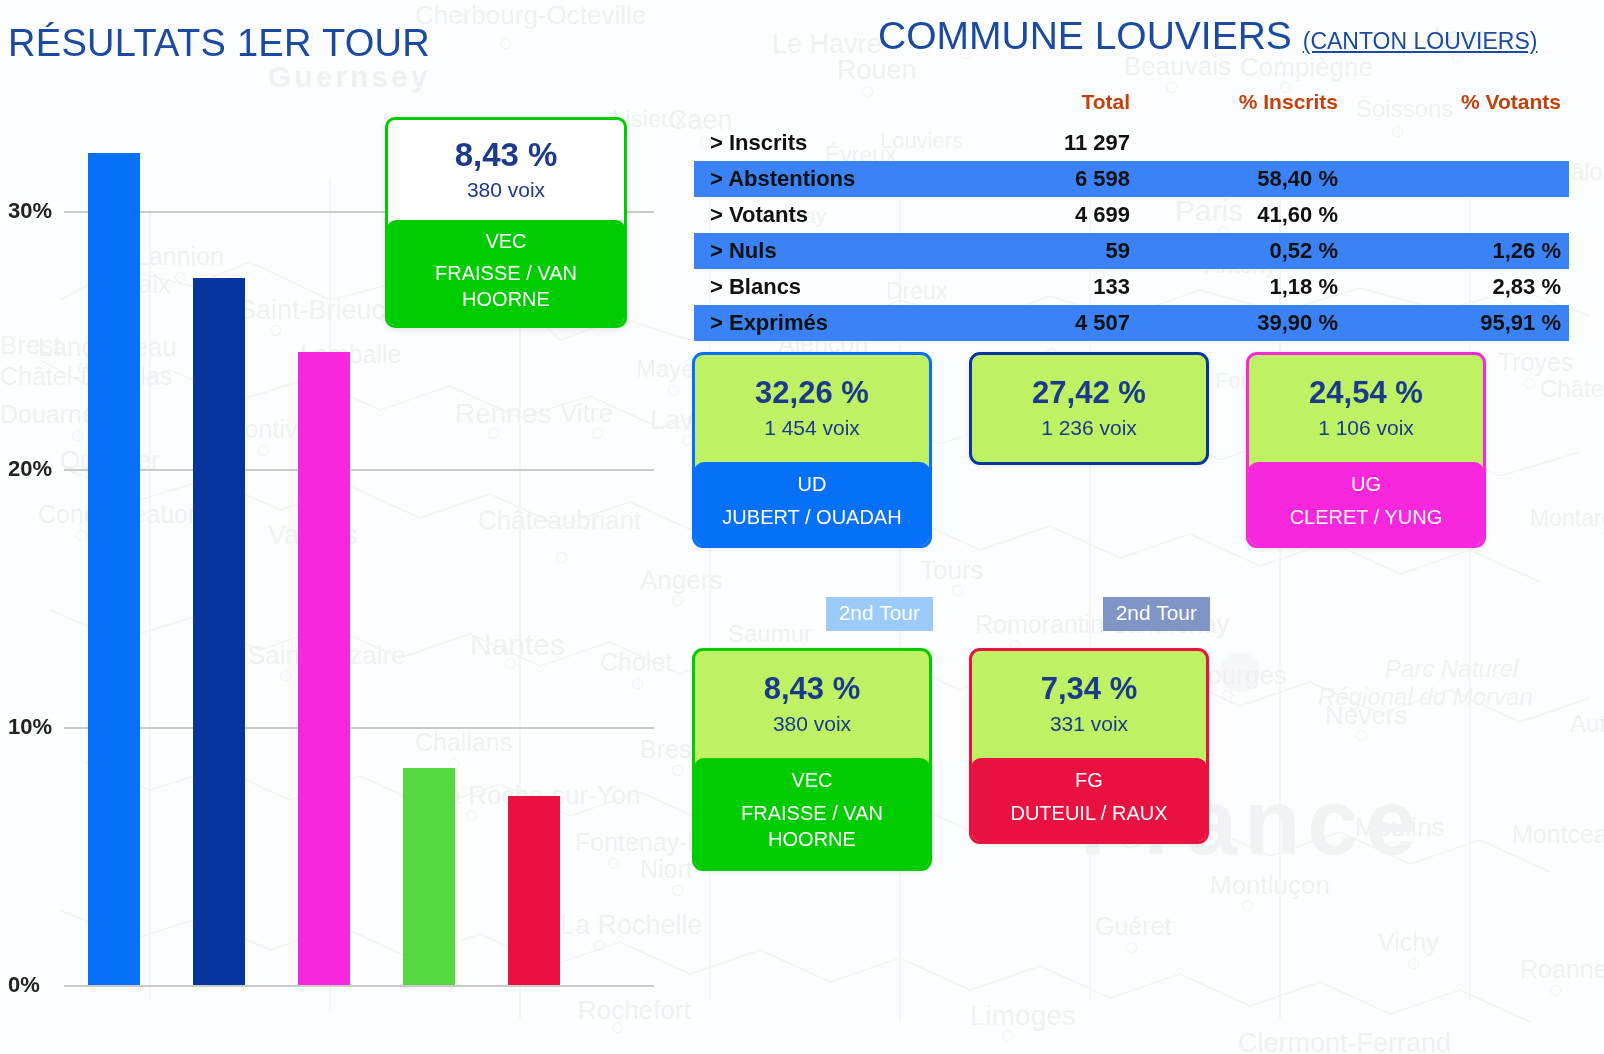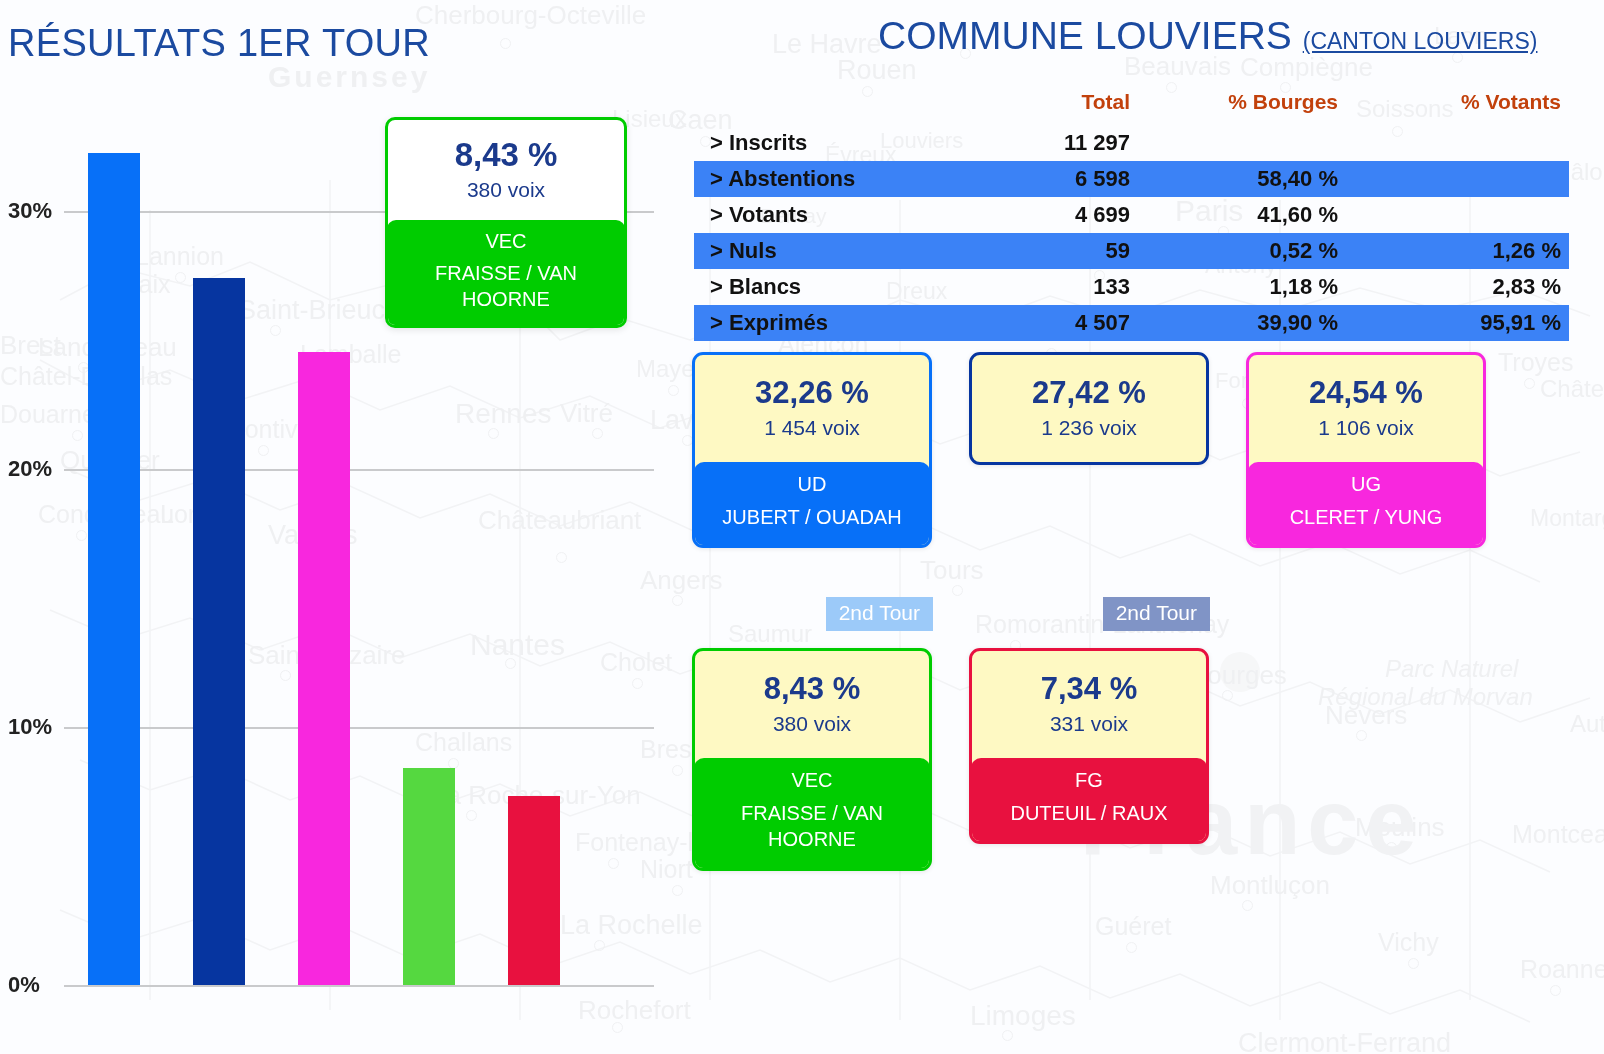--- a/index.html
+++ b/index.html
@@ -81,21 +81,21 @@
   #stats td.c-lab { text-align:left; padding-left:16px; }
   #stats tr.alt td { background:#3b82f6;margin-top:43px; }
   #stats .c-total { width:190px; padding-right:34px; }
   #stats .c-ins   { width:200px; padding-right:26px; }
   #stats .c-vot   { width:205px; padding-right:8px; }
 
   
   #cards { position:absolute; left:692px; top:352px; width:880px; }
   .card-slot { position:absolute; width:240px; }
   .card {
-    border-radius:11px; background:#fef9c3; overflow:hidden;
+    border-radius:11px; background:#bef264; overflow:hidden;
     box-shadow:0 1px 5px rgba(0,0,0,.09);
   }
   .card-top { text-align:center; padding:20px 6px 22px; }
   .card-pct { font-size:31px; font-weight:bold; color:#1b3a8c; }
   .card-voix { font-size:21px; color:#1b3a8c; margin-top:5px; }
   .card-bot {
     border-radius:10px; margin:0 -1px -1px; padding:11px 8px 16px;
     text-align:center; color:#fff;
   }
   .card-party { font-size:20px; margin-bottom:8px; }
@@ -301,21 +301,21 @@
       <div class="tip-names">FRAISSE / VAN HOORNE</div>
     </div>
   </div>
 
   <div id="stats">
     <table>
       <thead>
         <tr>
           <th class="c-lab"></th>
           <th class="c-total">Total</th>
-          <th class="c-ins">% Bourges</th>
+          <th class="c-ins">% Inscrits</th>
           <th class="c-vot">% Votants</th>
         </tr>
       </thead>
       <tbody id="stats-body">
           <tr>
             <td class="c-lab">&gt; Inscrits</td>
             <td class="c-total">11 297</td>
             <td class="c-ins"></td>
             <td class="c-vot"></td>
           </tr>

